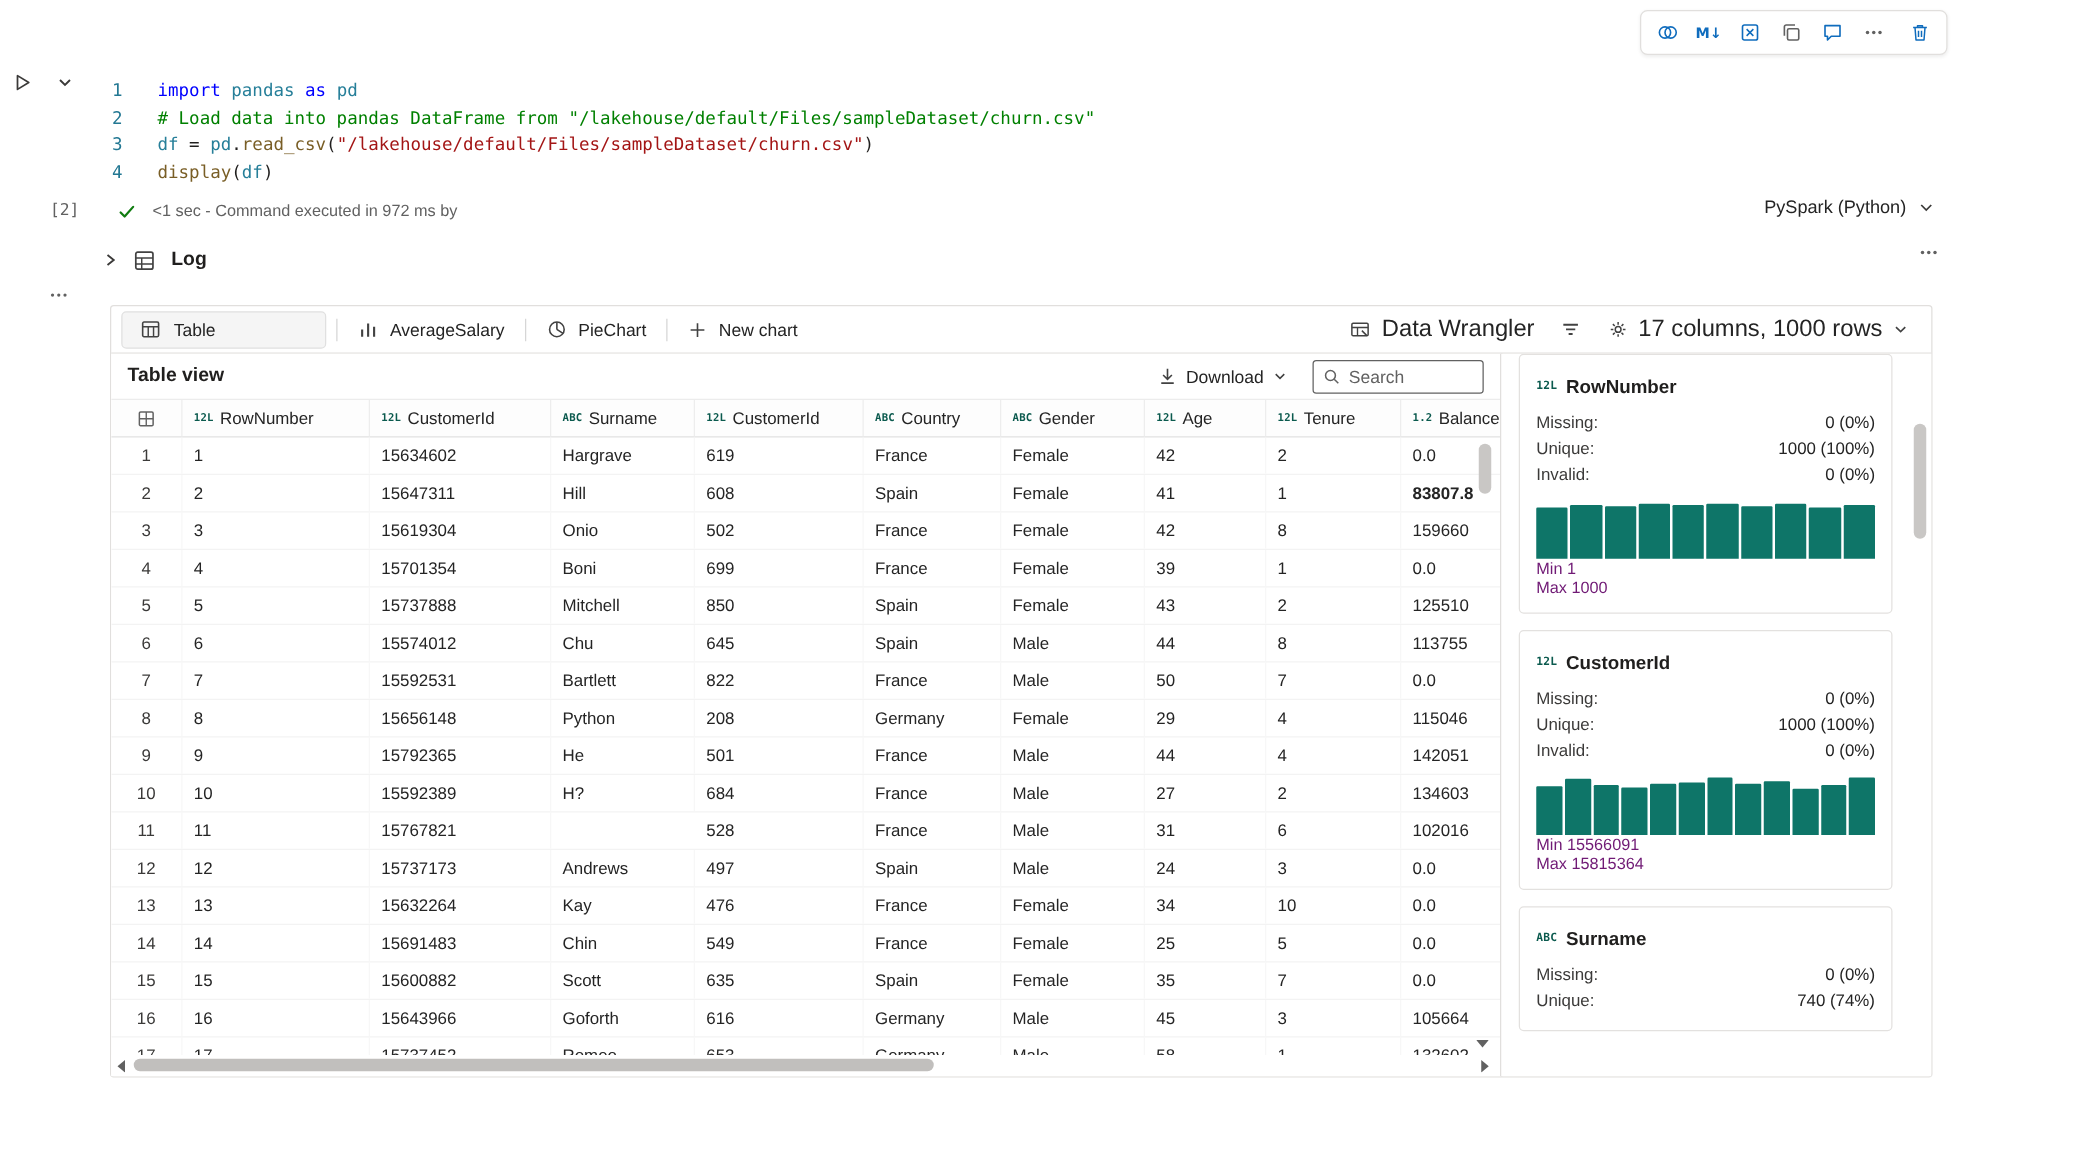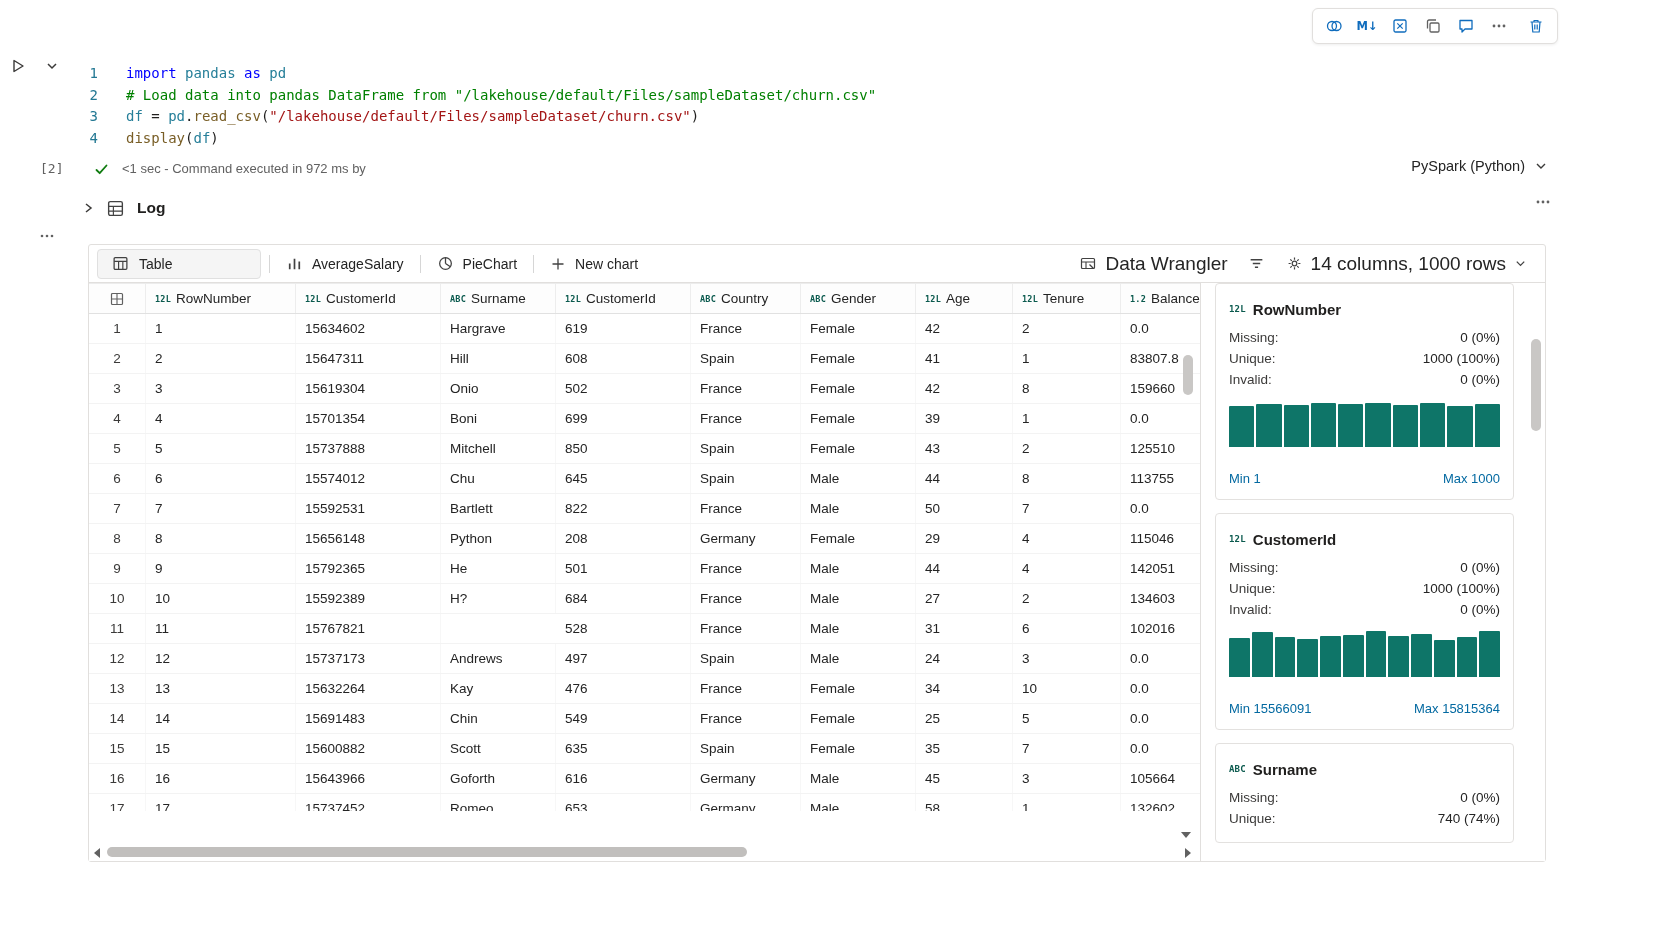--- a/index.html
+++ b/index.html
@@ -101,21 +101,21 @@
   .card { width:299px; border:1px solid #e3e1df; border-radius:4px; padding:13px 13px 13px; margin-bottom:13px; background:#fff; }
   .card-title { display:flex; align-items:center; gap:7px; height:24px; }
   .card-title .type-ic { font-size:9px; }
   .cname { font-size:15px; font-weight:700; color:#201f1e; }
   .stats { margin-top:6px; }
   .stat-row { display:flex; justify-content:space-between; line-height:21px; font-size:13.5px; }
   .slabel { color:#3b3a39; }
   .svalue { color:#242424; }
   .hist { margin-top:11px; height:46px; display:flex; align-items:flex-end; gap:2px; }
   .bar { flex:1; background:var(--hist,#0E7568); border-radius:1px 1px 0 0; }
-  .minmax { margin-top:24px; display:flex; justify-content:space-between; font-size:13px; color:#0369a1; }
+  .minmax { margin-top:0; display:flex; justify-content:space-between; font-size:13px; color:#701a75;flex-direction:column; }
   .inspect-thumb { position:absolute; right:4px; top:56px; width:10px; height:92px; background:#c9c7c5; border-radius:5px; cursor:pointer; }
 </style>
 </head>
 <body>
 
 <div class="canvas">
 
   <div class="cell-toolbar">
     <div class="icon-btn blue">
       <svg width="18" height="18" viewBox="0 0 18 18">
@@ -279,31 +279,56 @@
               <path d="M2.5 4.5h11M4.5 8h7M6.5 11.5h3" fill="none" stroke="currentColor" stroke-width="1.4"></path>
             </svg>
         </div>
         <div class="tb-item">
           <span class="tb-ic">
             <svg width="17" height="17" viewBox="0 0 17 17">
                 <circle cx="8.5" cy="8.5" r="2.3" fill="none" stroke="currentColor" stroke-width="1.2"></circle>
                 <path d="M8.5 2.6v2.1M8.5 12.3v2.1M2.6 8.5h2.1M12.3 8.5h2.1M4.3 4.3l1.5 1.5M11.2 11.2l1.5 1.5M12.7 4.3l-1.5 1.5M5.8 11.2l-1.5 1.5" stroke="currentColor" stroke-width="1.2"></path>
               </svg>
           </span>
-          <span>14 columns, 1000 rows</span>
+          <span>17 columns, 1000 rows</span>
           <span class="tb-ic">
             <svg width="13" height="13" viewBox="0 0 14 14">
                 <path d="M3 5l4 4 4-4" fill="none" stroke="currentColor" stroke-width="1.4"></path>
               </svg>
           </span>
         </div>
       </div>
     </div>
 
     <div class="table-panel">
+      <div class="tv-header">
+        <span class="tv-title">Table view</span>
+        <div class="download">
+          <span class="ic">
+            <svg width="16" height="16" viewBox="0 0 16 16">
+                <path d="M8 2v8M4.5 7L8 10.5 11.5 7M3 13.5h10" fill="none" stroke="currentColor" stroke-width="1.3"></path>
+              </svg>
+          </span>
+          <span>Download</span>
+          <span class="ic">
+            <svg width="12" height="12" viewBox="0 0 14 14">
+                <path d="M3 5l4 4 4-4" fill="none" stroke="currentColor" stroke-width="1.4"></path>
+              </svg>
+          </span>
+        </div>
+        <div class="searchbox">
+          <span class="ic">
+            <svg width="15" height="15" viewBox="0 0 16 16">
+                <circle cx="6.8" cy="6.8" r="4.2" fill="none" stroke="currentColor" stroke-width="1.3"></circle>
+                <path d="M10 10l3.5 3.5" stroke="currentColor" stroke-width="1.3"></path>
+              </svg>
+          </span>
+          <input placeholder="Search" style="">
+        </div>
+      </div>
 
       <div class="grid-header">
           <div class="hcell sel" style="width: 57px;">
             <svg width="16" height="16" viewBox="0 0 16 16">
               <rect x="2.5" y="2.5" width="11" height="11" rx="1" fill="none" stroke="currentColor" stroke-width="1.2"></rect>
               <path d="M2.5 8h11M8 2.5v11" stroke="currentColor" stroke-width="1.1"></path>
             </svg>
           </div>
           <div class="hcell" style="width: 150px;">
             <span class="type-ic">12L</span>
@@ -358,21 +383,21 @@
           <div class="grow">
             <div class="cell rnum" style="width: 57px;">2</div>
             <div class="cell" style="width: 150px;">2</div>
             <div class="cell" style="width: 145px;">15647311</div>
             <div class="cell" style="width: 115px;">Hill</div>
             <div class="cell" style="width: 135px;">608</div>
             <div class="cell" style="width: 110px;">Spain</div>
             <div class="cell" style="width: 115px;">Female</div>
             <div class="cell" style="width: 97px;">41</div>
             <div class="cell" style="width: 108px;">1</div>
-            <div class="cell" style="width: 80px;">83807.8</div>
+            <div class="cell" style="width: 80px; font-weight: bold;">83807.8</div>
           </div>
           <div class="grow">
             <div class="cell rnum" style="width: 57px;">3</div>
             <div class="cell" style="width: 150px;">3</div>
             <div class="cell" style="width: 145px;">15619304</div>
             <div class="cell" style="width: 115px;">Onio</div>
             <div class="cell" style="width: 135px;">502</div>
             <div class="cell" style="width: 110px;">France</div>
             <div class="cell" style="width: 115px;">Female</div>
             <div class="cell" style="width: 97px;">42</div>

